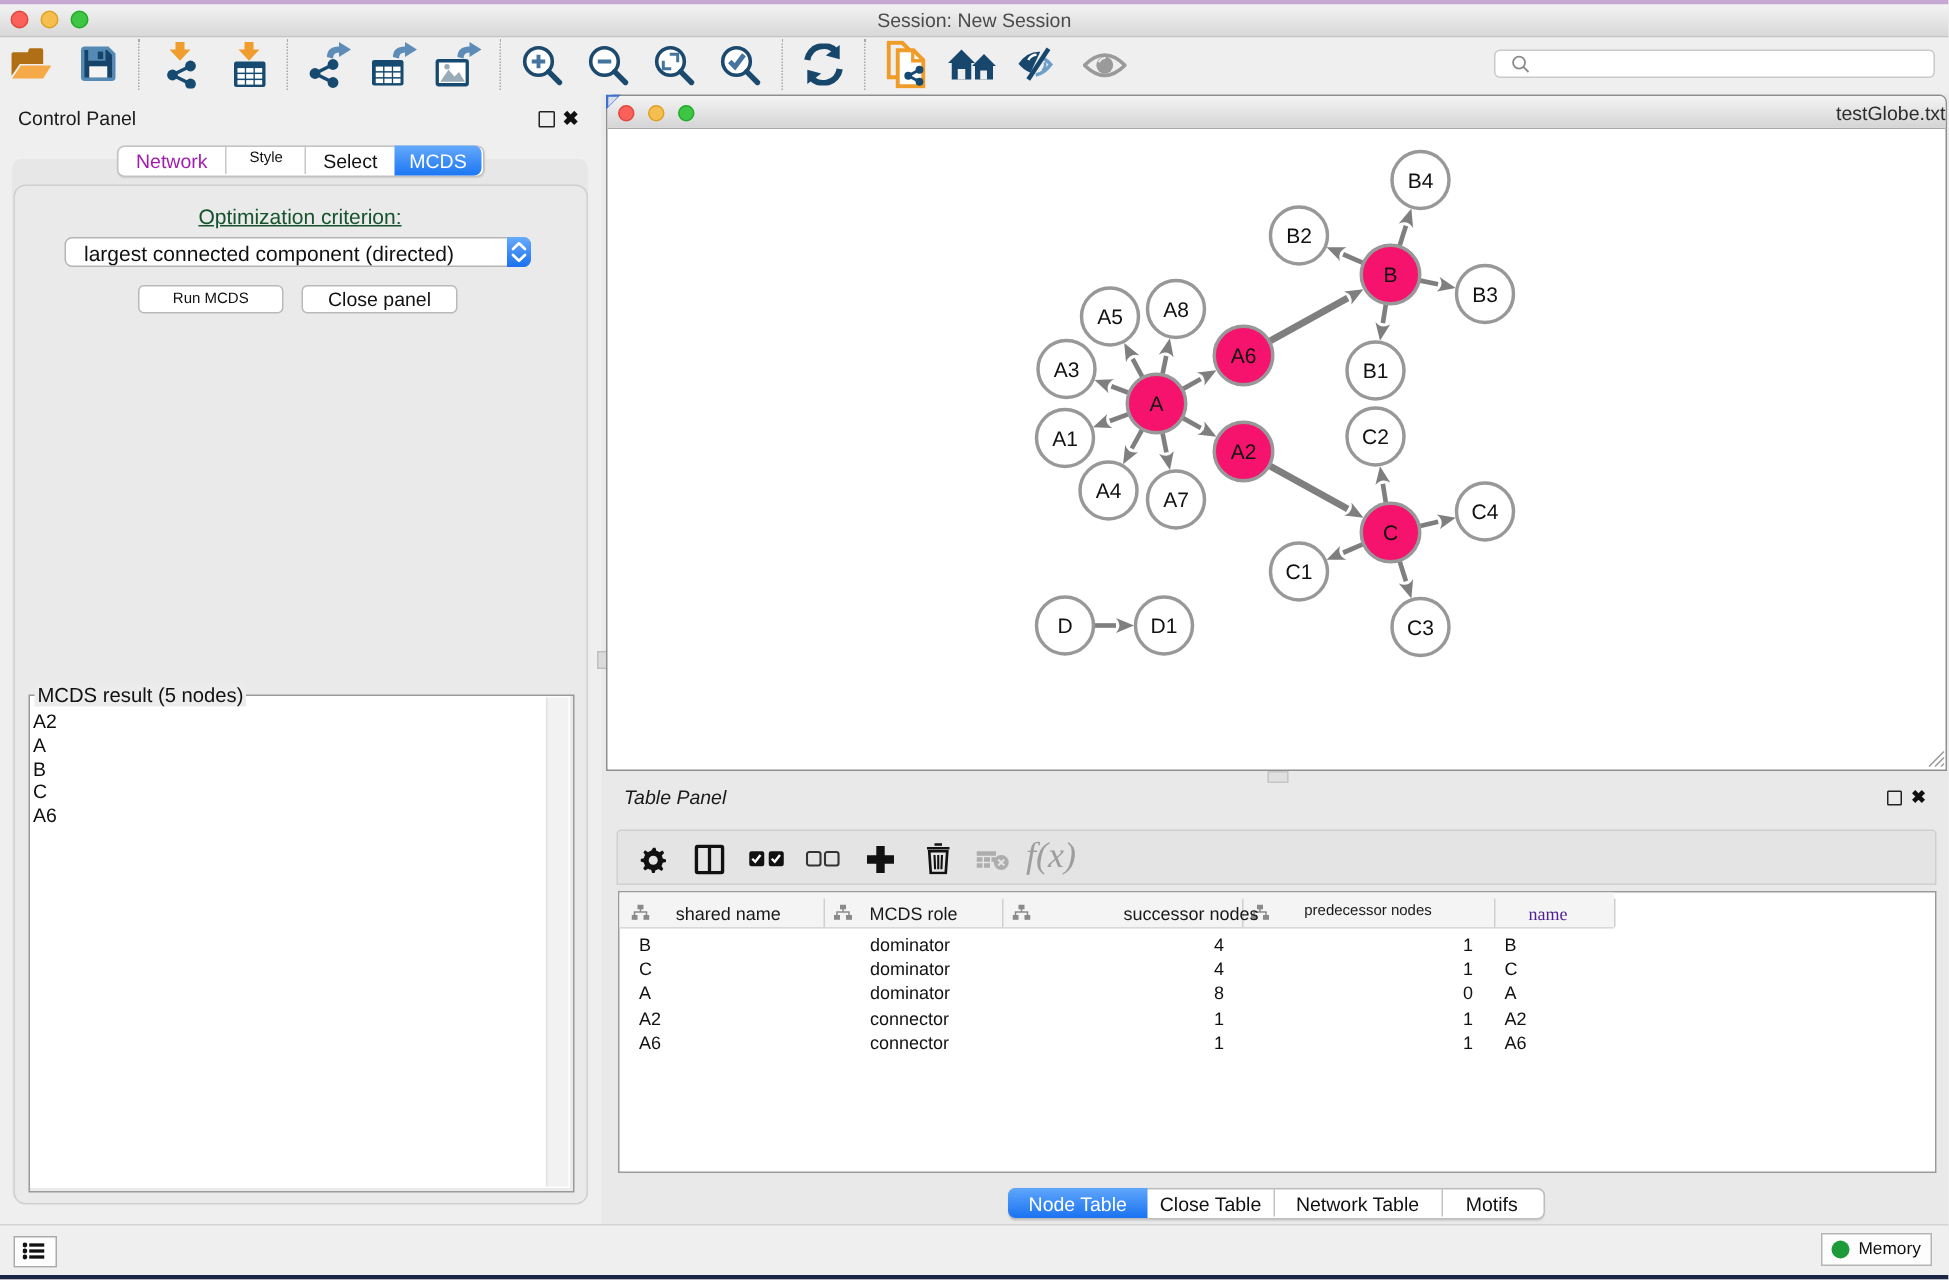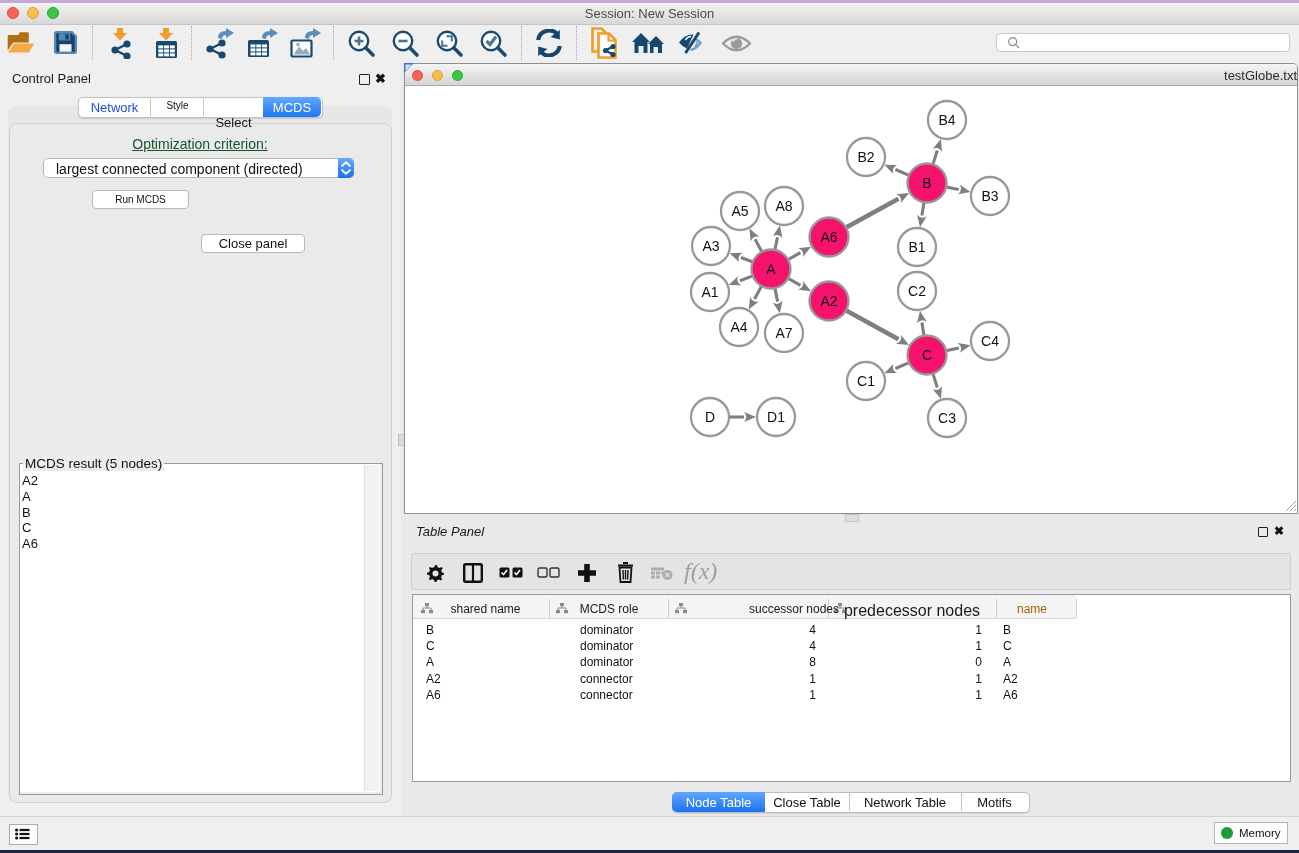--- a/index.html
+++ b/index.html
@@ -172,35 +172,35 @@
 <div class="abs" style="left:359px;top:74px;width:9px;height:9px;border:1.6px solid #222;border-radius:1px;"></div>
 <div class="abs" style="left:375px;top:71px;font-size:13px;font-weight:bold;color:#111;">✖</div>
 
 <div class="abs" style="left:8px;top:106px;width:384px;height:695px;background:#e7e7e7;border-radius:6px;"></div>
 <div class="abs" style="left:9px;top:123px;width:381px;height:678px;background:#eaeaea;border:1px solid #d0d0d0;border-radius:8px;"></div>
 
 <div class="abs" style="left:78px;top:97px;width:243px;height:19px;background:#fff;border:1px solid #c3c3c3;border-radius:5px;box-shadow:0 0.5px 1px rgba(0,0,0,0.12);"></div>
 <div class="abs" style="left:150px;top:97px;width:1px;height:19px;background:#c8c8c8;"></div>
 <div class="abs" style="left:203px;top:97px;width:1px;height:19px;background:#c8c8c8;"></div>
 <div class="abs" style="left:263px;top:96.5px;width:58px;height:20px;background:linear-gradient(#64a9fb,#1c76f3);border-radius:0 5px 5px 0;"></div>
-<div class="abs" style="left:78px;top:100px;width:73px;text-align:center;font-size:13px;color:#1d4ed8;">Network</div>
+<div class="abs" style="left:78px;top:100px;width:73px;text-align:center;font-size:13px;color:#a21caf;">Network</div>
 <div class="abs" style="left:151px;top:100px;width:53px;text-align:center;font-size:10px;color:#111;">Style</div>
-<div class="abs" style="left:204px;top:100px;width:59px;text-align:center;font-size:13px;color:#111;margin-top:15px;">Select</div>
+<div class="abs" style="left:204px;top:100px;width:59px;text-align:center;font-size:13px;color:#111;">Select</div>
 <div class="abs" style="left:263px;top:100px;width:58px;text-align:center;font-size:13px;color:#fff;">MCDS</div>
 
 <div class="abs" style="left:0px;top:136px;width:400px;text-align:center;font-size:14px;color:#14532d;text-decoration:underline;">Optimization criterion:</div>
 <div class="abs" style="left:43px;top:158px;width:311px;height:20px;background:#fff;border:1px solid #b5b5b5;border-radius:5px;box-sizing:border-box;"></div>
 <div class="abs" style="left:338px;top:158px;width:16px;height:20px;background:linear-gradient(#67abfc,#1a70ee);border-radius:0 5px 5px 0;"></div>
 <svg class="abs" style="left:340px;top:161px;" width="12" height="14" viewBox="0 0 12 14">
     <path d="M2 5 L6 1.2 L10 5" fill="none" stroke="#fff" stroke-width="1.8" stroke-linecap="round" stroke-linejoin="round"></path>
     <path d="M2 9 L6 12.8 L10 9" fill="none" stroke="#fff" stroke-width="1.8" stroke-linecap="round" stroke-linejoin="round"></path>
   </svg>
 <div class="abs" style="left:56px;top:161px;font-size:14px;color:#111;">largest connected component (directed)</div>
 <div class="abs" style="left:92px;top:190px;width:97px;height:19px;background:#fff;border:1px solid #b9b9b9;border-radius:4px;box-sizing:border-box;text-align:center;font-size:10px;color:#111;line-height:18px;">Run MCDS</div>
-<div class="abs" style="left:201px;top:190px;width:104px;height:19px;background:#fff;border:1px solid #b9b9b9;border-radius:4px;box-sizing:border-box;text-align:center;font-size:13px;color:#111;line-height:18px;margin-top:44px;">Close panel</div>
+<div class="abs" style="left:201px;top:190px;width:104px;height:19px;background:#fff;border:1px solid #b9b9b9;border-radius:4px;box-sizing:border-box;text-align:center;font-size:13px;color:#111;line-height:18px;">Close panel</div>
 
 <div class="abs" style="left:19px;top:463px;width:362px;height:330px;border:1px solid #9a9a9a;"></div>
 <div class="abs" style="left:20px;top:464px;width:360px;height:328px;background:#fff;"></div>
 <div class="abs" style="left:23px;top:456px;background:#ececec;padding:0 2px;font-size:13.5px;color:#111;">MCDS result (5 nodes)</div>
 <div class="abs" style="left:364px;top:465px;width:14px;height:326px;background:#f2f2f2;border-left:1px solid #e0e0e0;"></div>
 <div class="abs" style="left:22px;top:473px;font-size:13px;color:#111;line-height:15.8px;">A2<br>A<br>B<br>C<br>A6</div>
 
 <div class="abs" style="left:401px;top:63px;width:898px;height:753px;background:#e9e9e9;"></div>
 
 <div class="abs" style="left:398px;top:434px;width:7px;height:10px;background:#dcdcdc;border:1px solid #c0c0c0;"></div>
@@ -383,22 +383,22 @@
       <g fill="#8a8a8a">
         <rect x="4" y="0" width="4" height="3.2"></rect>
         <rect x="0" y="7" width="4" height="3.2"></rect>
         <rect x="8" y="7" width="4" height="3.2"></rect>
       </g>
       <path d="M6 3 L6 5 M2 7 L2 5 L10 5 L10 7" stroke="#8a8a8a" stroke-width="1" fill="none"></path>
     </svg>
 <div class="abs" style="left:424px;top:602px;width:123px;text-align:center;font-size:12px;color:#1a1a1a;">shared name</div>
 <div class="abs" style="left:559px;top:602px;width:100px;text-align:center;font-size:12px;color:#1a1a1a;">MCDS role</div>
 <div class="abs" style="left:679px;top:602px;width:140px;text-align:center;font-size:12px;color:#1a1a1a;margin-left:45px;">successor nodes</div>
-<div class="abs" style="left:838px;top:602px;width:148px;text-align:center;font-size:16px;color:#1a1a1a;">predecessor nodes</div>
-<div class="abs" style="left:996px;top:602px;width:72px;text-align:center;font-size:12px;color:#a16207;">name</div>
+<div class="abs" style="left:838px;top:602px;width:148px;text-align:center;font-size:10px;color:#1a1a1a;">predecessor nodes</div>
+<div class="abs" style="left:996px;top:602px;width:72px;text-align:center;font-size:12px;color:#4c1d95;font-family:Liberation Serif, serif;">name</div>
 </div>
 <div id="tablerows" style="position:absolute;left:0;top:0;font-size:12px;color:#111;">
 <div class="abs" style="left:426px;top:622px;line-height:16.2px;">B<br>C<br>A<br>A2<br>A6</div>
 <div class="abs" style="left:580px;top:622px;line-height:16.2px;">dominator<br>dominator<br>dominator<br>connector<br>connector</div>
 <div class="abs" style="left:700px;top:622px;width:116px;text-align:right;line-height:16.2px;">4<br>4<br>8<br>1<br>1</div>
 <div class="abs" style="left:860px;top:622px;width:122px;text-align:right;line-height:16.2px;">1<br>1<br>0<br>1<br>1</div>
 <div class="abs" style="left:1003px;top:622px;line-height:16.2px;">B<br>C<br>A<br>A2<br>A6</div>
 </div>
 
 <div id="bottomtabs">

